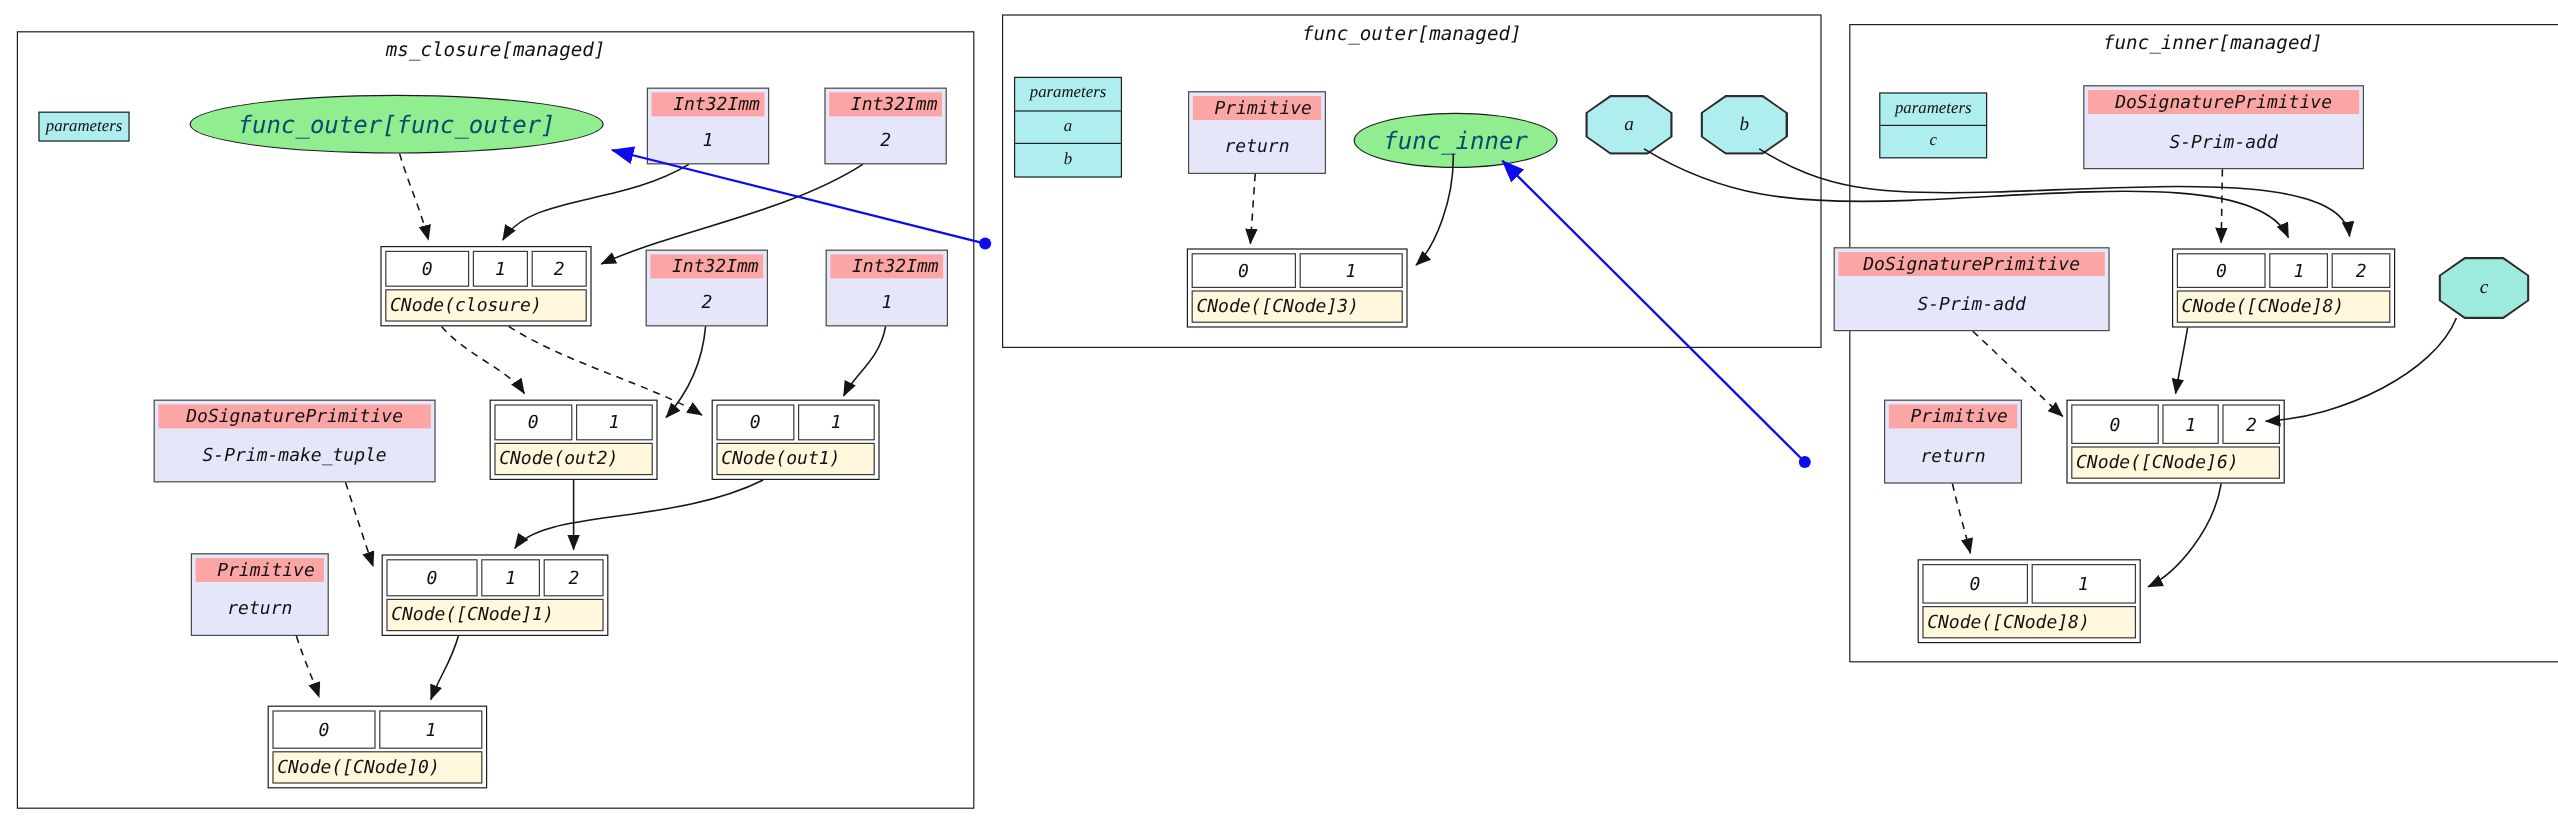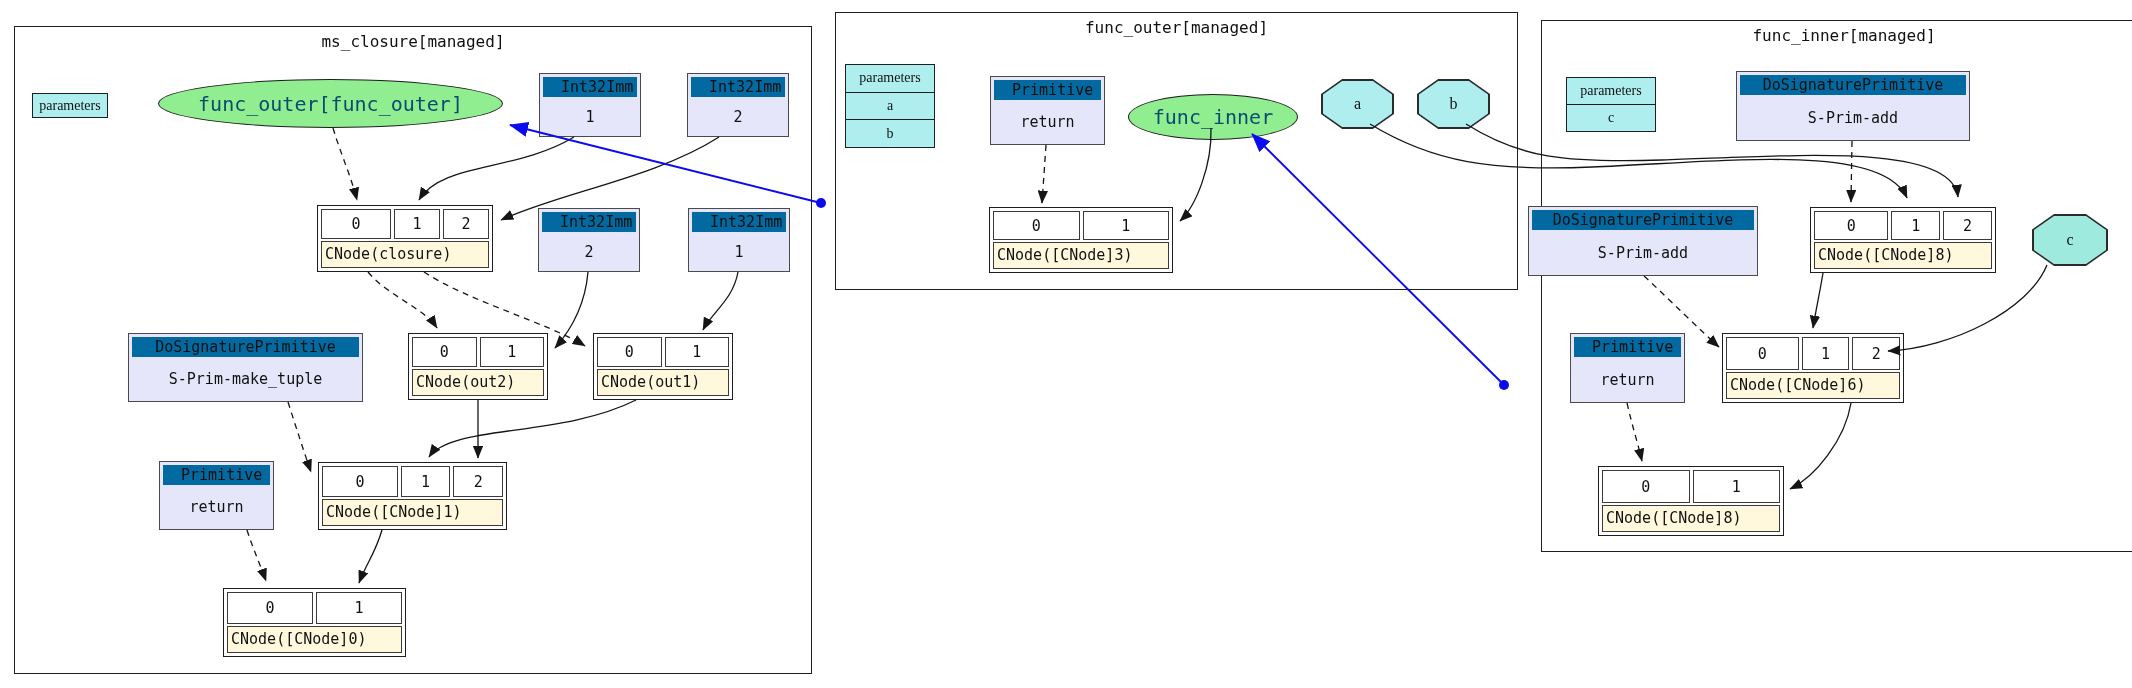--- a/index.html
+++ b/index.html
@@ -1,26 +1,26 @@
 <!DOCTYPE html>
 <html><head>
 <meta charset="utf-8">
 <style>
   html,body{margin:0;padding:0;background:#ffffff;}
   #canvas{position:relative;width:2132px;height:688px;background:#ffffff;
-          font-family:"DejaVu Sans Mono",monospace;overflow:hidden;}
+          font-family:"DejaVu Sans Mono",monospace;overflow:hidden;font-style:italic;}
 
   .cluster{position:absolute;border:1.4px solid #1f1f1f;background:#ffffff;}
   .cluster-title{position:absolute;top:5px;left:0;width:100%;text-align:center;
                  font-size:16px;color:#111;}
 
   
   .box{position:absolute;background:#E6E6FA;border:1.3px solid #4a4a4a;
        display:flex;flex-direction:column;box-sizing:border-box;}
-  .box .hdr{background:#0369a1;margin:3px 3px 0 3px;text-align:center;
+  .box .hdr{background:#fca5a5;margin:3px 3px 0 3px;text-align:center;
             font-size:15px;color:#111;padding:1px 18px;white-space:nowrap;}
   .box .val{flex:1;display:flex;align-items:center;justify-content:center;
             font-size:15px;color:#111;white-space:nowrap;}
 
   
   .record{position:absolute;border:1.4px solid #1d1d1d;background:#ffffff;
           padding:3px;display:flex;flex-direction:column;gap:2px;box-sizing:border-box;}
   .cells{display:flex;gap:3px;flex:1;}
   .cell{border:1.3px solid #3a3a3a;background:#ffffff;display:flex;align-items:center;
         justify-content:center;font-size:15px;color:#111;flex:1;}

